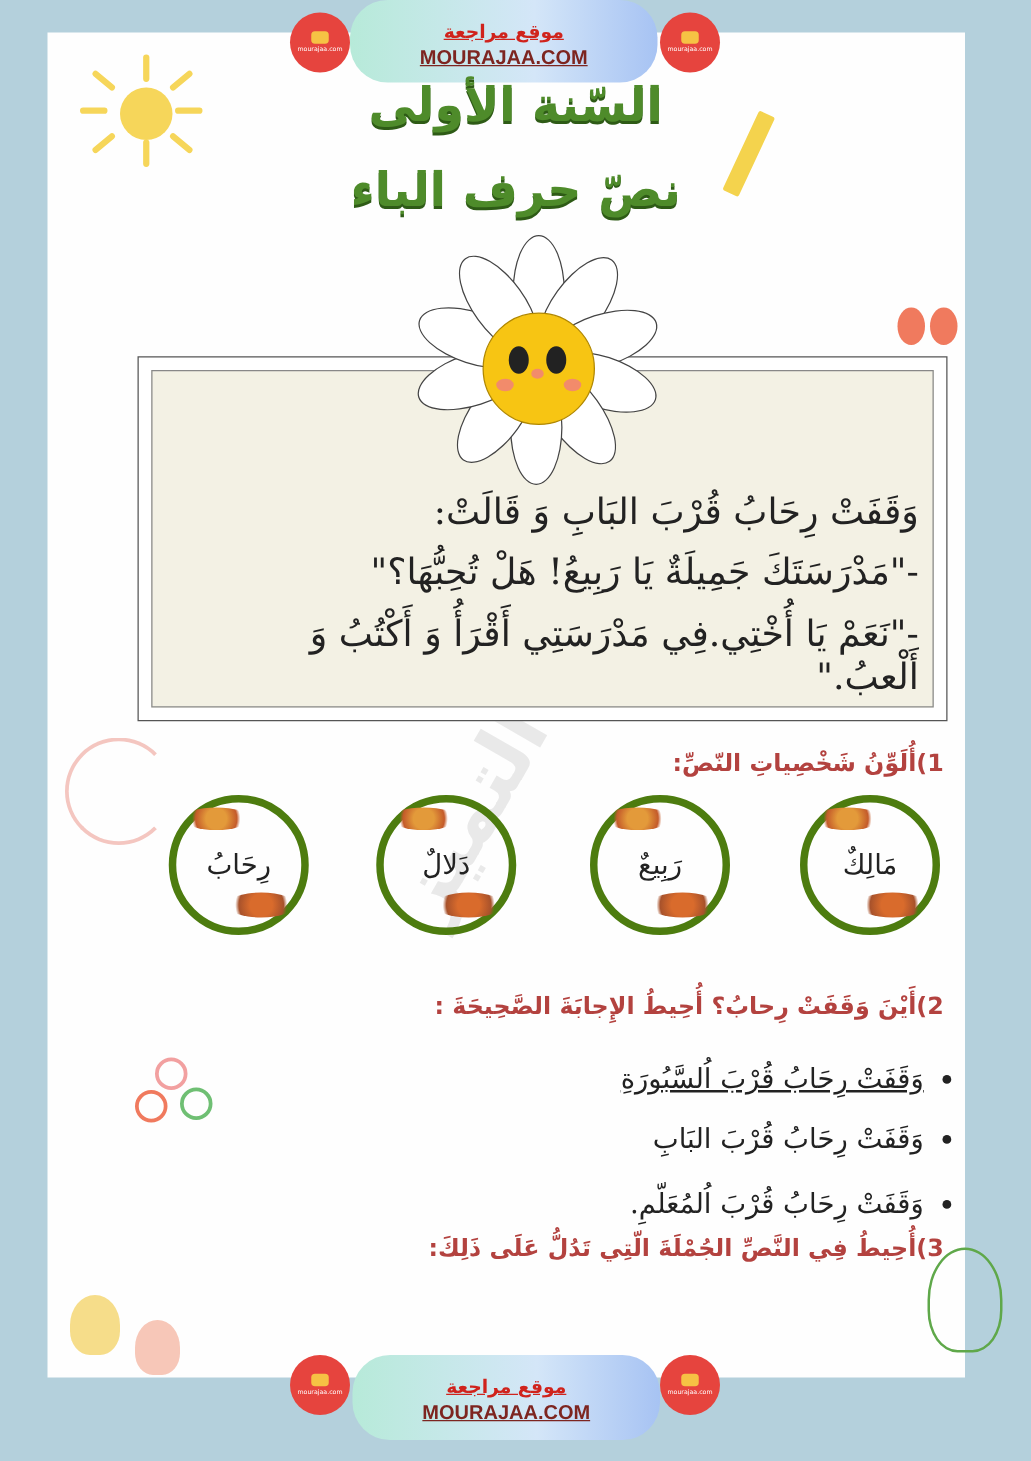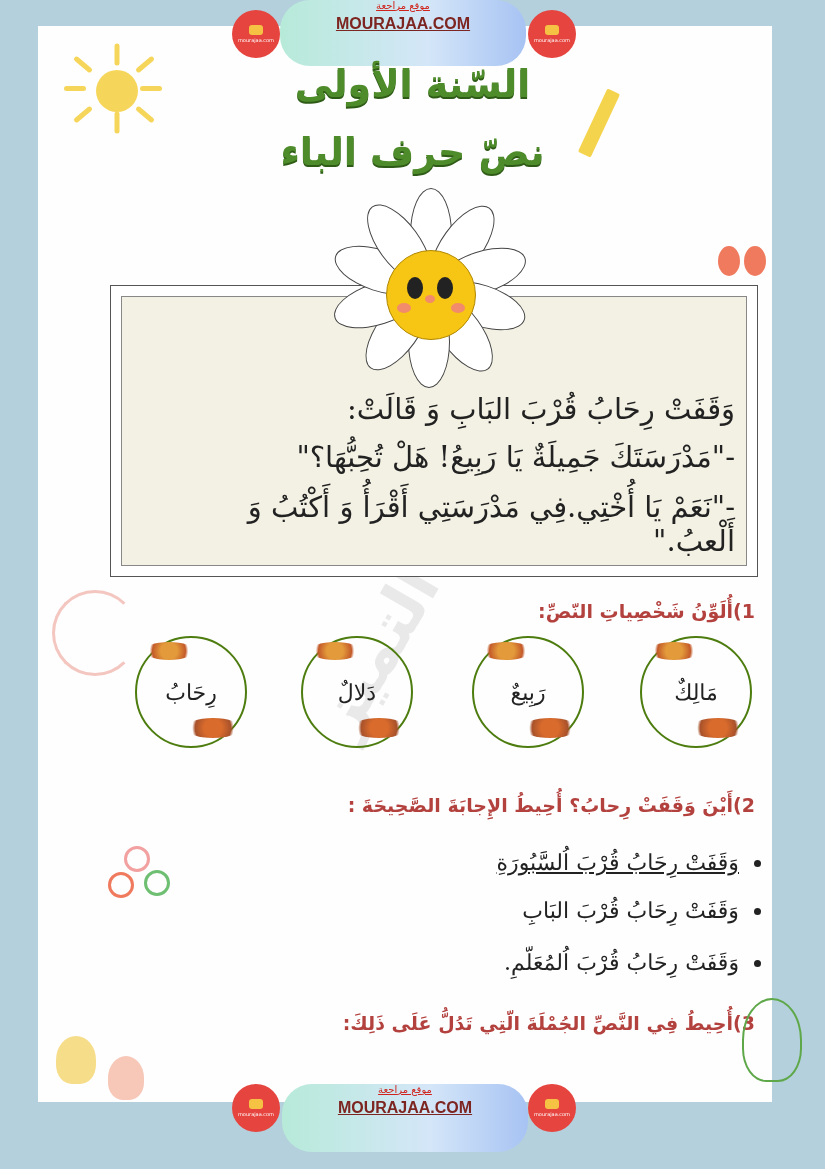--- a/index.html
+++ b/index.html
@@ -1,39 +1,39 @@
 <!DOCTYPE html>
 <html><head>
 <meta charset="utf-8">
 <style>
   html,body{margin:0;padding:0;}
   body{width:825px;height:1169px;background:#b4d0dc;position:relative;overflow:hidden;font-family:"DejaVu Sans",sans-serif;}
   .page{position:absolute;left:38px;top:26px;width:734px;height:1076px;background:#fefefe;}
   .watermark{position:absolute;color:#e9e9e9;font-size:64px;font-weight:bold;transform:rotate(-60deg);white-space:nowrap;left:180px;top:470px;transform-origin:center;letter-spacing:4px;}
   .banner{position:absolute;left:280px;width:246px;height:66px;border-radius:30px;background:linear-gradient(90deg,#b7ead9,#d4e6f8 60%,#a7c3f3);text-align:center;}
-  .banner .ar{display:block;font-size:10px;font-weight:normal;color:#d0231c;margin-top:0;text-decoration:underline;direction:rtl;}
+  .banner .ar{display:block;font-size:15px;font-weight:bold;color:#d0231c;margin-top:16px;text-decoration:underline;direction:rtl;}
   .banner .en{display:block;font-size:16px;font-weight:bold;color:#7d2520;margin-top:4px;text-decoration:underline;font-family:"Liberation Sans",sans-serif;}
   .badge{position:absolute;width:48px;height:48px;border-radius:50%;background:#e6443e;display:flex;flex-direction:column;align-items:center;justify-content:center;}
   .badge .dot{width:14px;height:10px;background:#f6c244;border-radius:3px;}
   .badge .t{font-size:5px;color:#fff;margin-top:2px;}
   .title1{position:absolute;top:62px;left:0;width:825px;text-align:center;font-size:38px;font-weight:bold;color:#4e8b2a;direction:rtl;text-shadow:0 2px 0 #2e5b16;}
   .title2{position:absolute;top:130px;left:0;width:825px;text-align:center;font-size:38px;font-weight:bold;color:#4e8b2a;direction:rtl;text-shadow:0 2px 0 #2e5b16;}
   .sun{position:absolute;left:96px;top:70px;width:42px;height:42px;border-radius:50%;background:#f6d65a;}
   .sunray{position:absolute;background:#f6d65a;height:5px;width:22px;border-radius:3px;}
   .pencil{position:absolute;left:592px;top:88px;width:14px;height:70px;background:#f4d34d;transform:rotate(25deg);border-radius:2px;}
   .textbox{position:absolute;left:110px;top:285px;width:646px;height:290px;border:1.5px solid #555;background:#fff;}
   .textbox .inner{position:absolute;left:10px;top:10px;right:10px;bottom:10px;background:#f3f1e4;border:1px solid #888;}
   .flower{position:absolute;left:320px;top:178px;width:220px;height:220px;}
   .petal{position:absolute;left:90px;top:10px;width:40px;height:90px;background:#fff;border:1.5px solid #444;border-radius:50%;transform-origin:20px 100px;}
   .face{position:absolute;left:66px;top:72px;width:88px;height:88px;border-radius:50%;background:#f7c513;border:1px solid #b08700;}
   .eye{position:absolute;top:26px;width:16px;height:22px;background:#222;border-radius:50%;}
   .cheek{position:absolute;top:52px;width:14px;height:10px;background:#f28b6b;border-radius:50%;}
   .story{position:absolute;right:90px;width:560px;direction:rtl;text-align:right;font-size:29px;color:#222;font-family:"DejaVu Serif",serif;}
   .q{position:absolute;right:70px;direction:rtl;font-size:19px;font-weight:bold;color:#b3423f;}
-  .wreath{position:absolute;top:636px;width:112px;height:112px;border-radius:50%;border:2px solid #4d7c0f;box-sizing:border-box;display:flex;align-items:center;justify-content:center;}
+  .wreath{position:absolute;top:636px;width:112px;height:112px;border-radius:50%;border:6px solid #4d7c0f;box-sizing:border-box;display:flex;align-items:center;justify-content:center;}
   .wreath::before{content:"";position:absolute;left:6px;top:4px;width:52px;height:18px;border-radius:50%;background:radial-gradient(circle,#e39a3a 30%,#c45b2a 60%,transparent 70%);}
   .wreath::after{content:"";position:absolute;right:4px;bottom:8px;width:56px;height:20px;border-radius:50%;background:radial-gradient(circle,#d96b2c 30%,#a8522b 60%,transparent 70%);}
   .wreath span{font-size:22px;color:#222;font-family:"DejaVu Serif",serif;}
   .opt{position:absolute;right:86px;direction:rtl;font-size:22px;color:#222;font-family:"DejaVu Serif",serif;}
   .bullet{position:absolute;right:-22px;top:10px;width:7px;height:7px;border-radius:50%;background:#222;}
 </style>
 </head>
 <body>
 
 <div class="page">
@@ -120,21 +120,21 @@
 
 <div class="q" style="top:794px;">2)أَيْنَ وَقَفَتْ رِحابُ؟ أُحِيطُ الإِجابَةَ الصَّحِيحَةَ :</div>
 <div class="opt" style="top:850px;text-decoration:underline;"><span>وَقَفَتْ رِحَابُ قُرْبَ اُلسَّبُورَةِ</span><div class="bullet"></div></div>
 <div class="opt" style="top:898px;"><span>وَقَفَتْ رِحَابُ قُرْبَ البَابِ</span><div class="bullet"></div></div>
 <div class="opt" style="top:950px;"><span>وَقَفَتْ رِحَابُ قُرْبَ اُلمُعَلّمِ.</span><div class="bullet"></div></div>
 
 <div style="position:absolute;left:124px;top:846px;width:20px;height:20px;border:3px solid #f2a0a0;border-radius:50%;"></div>
 <div style="position:absolute;left:108px;top:872px;width:20px;height:20px;border:3px solid #f07a5e;border-radius:50%;"></div>
 <div style="position:absolute;left:144px;top:870px;width:20px;height:20px;border:3px solid #6fbf73;border-radius:50%;"></div>
 
-<div class="q" style="top:1012px;">3)أُحِيطُ فِي النَّصِّ الجُمْلَةَ الّتِي تَدُلُّ عَلَى ذَلِكَ:</div>
+<div class="q" style="top:988px;">3)أُحِيطُ فِي النَّصِّ الجُمْلَةَ الّتِي تَدُلُّ عَلَى ذَلِكَ:</div>
 
 <div style="position:absolute;left:742px;top:998px;width:56px;height:80px;border:2px solid #5fa84a;border-radius:50% 50% 40% 40%;"></div>
 
 <div style="position:absolute;left:56px;top:1036px;width:40px;height:48px;background:#f6dd8a;border-radius:50% 50% 40% 40%;"></div>
 <div style="position:absolute;left:108px;top:1056px;width:36px;height:44px;background:#f7c7b8;border-radius:50% 50% 40% 40%;"></div>
 
 <div class="badge" style="left:232px;top:1084px;">
     <div class="dot"></div>
     <div class="t">mourajaa.com</div>
   </div>

